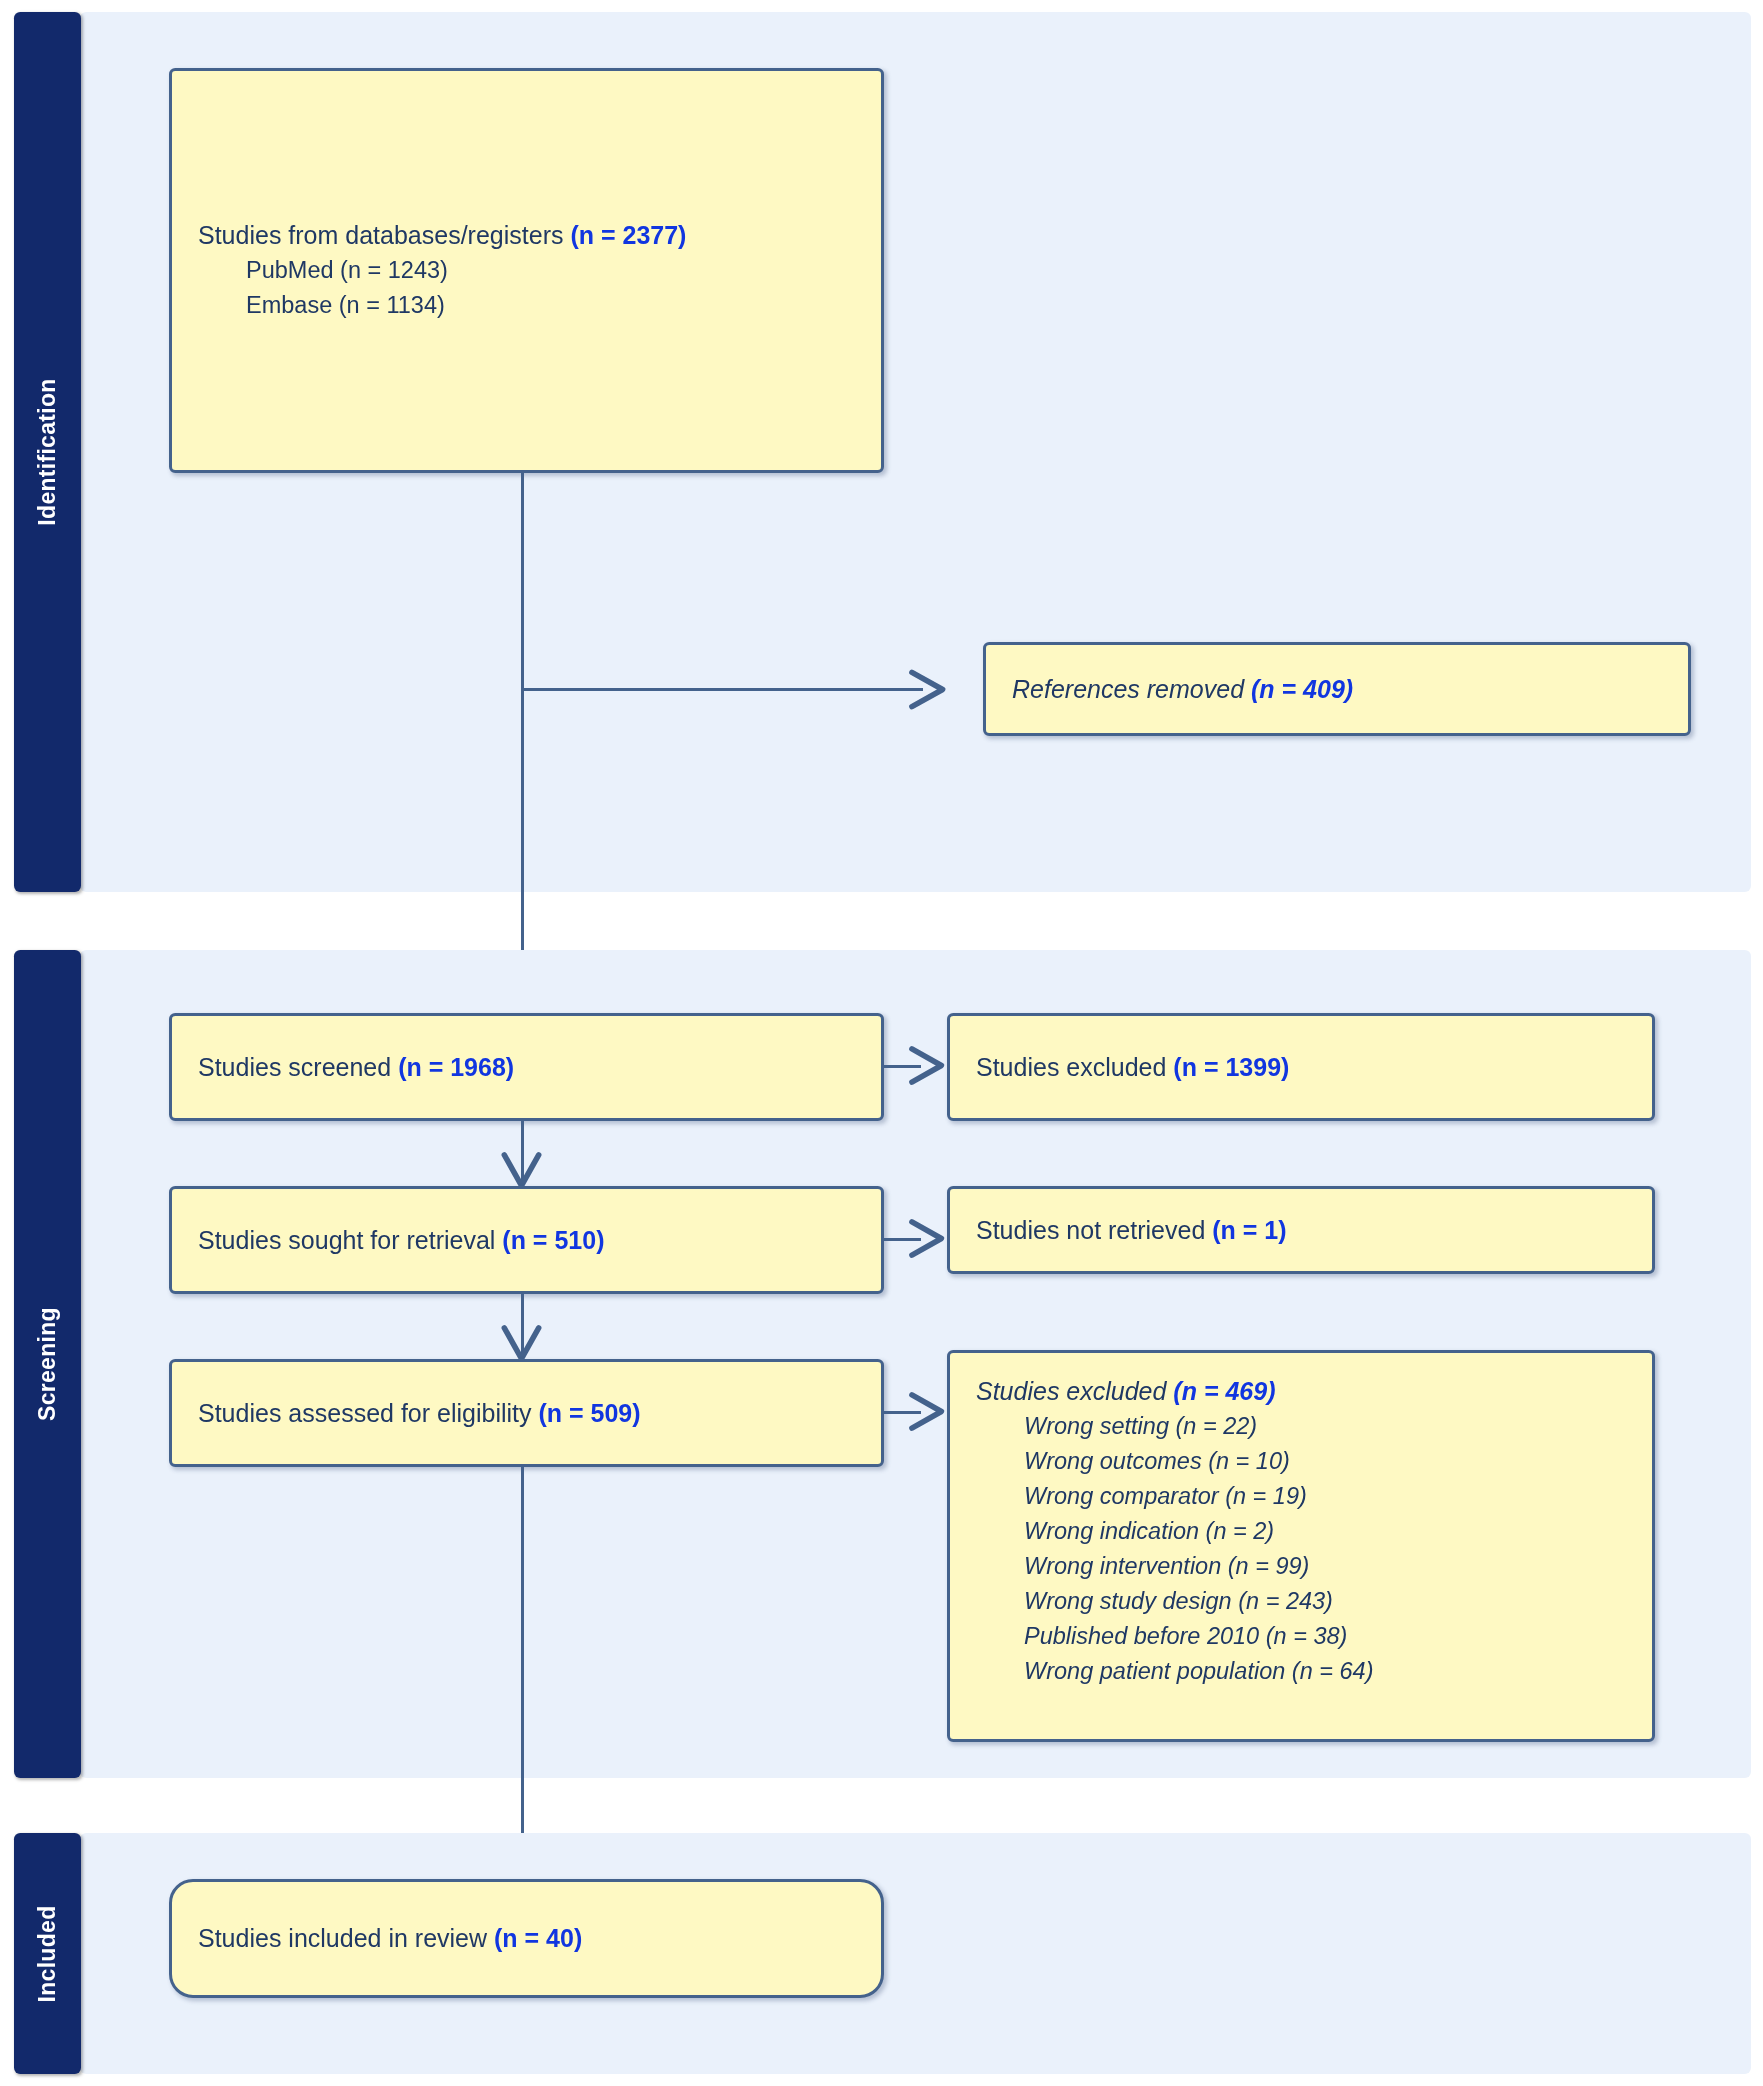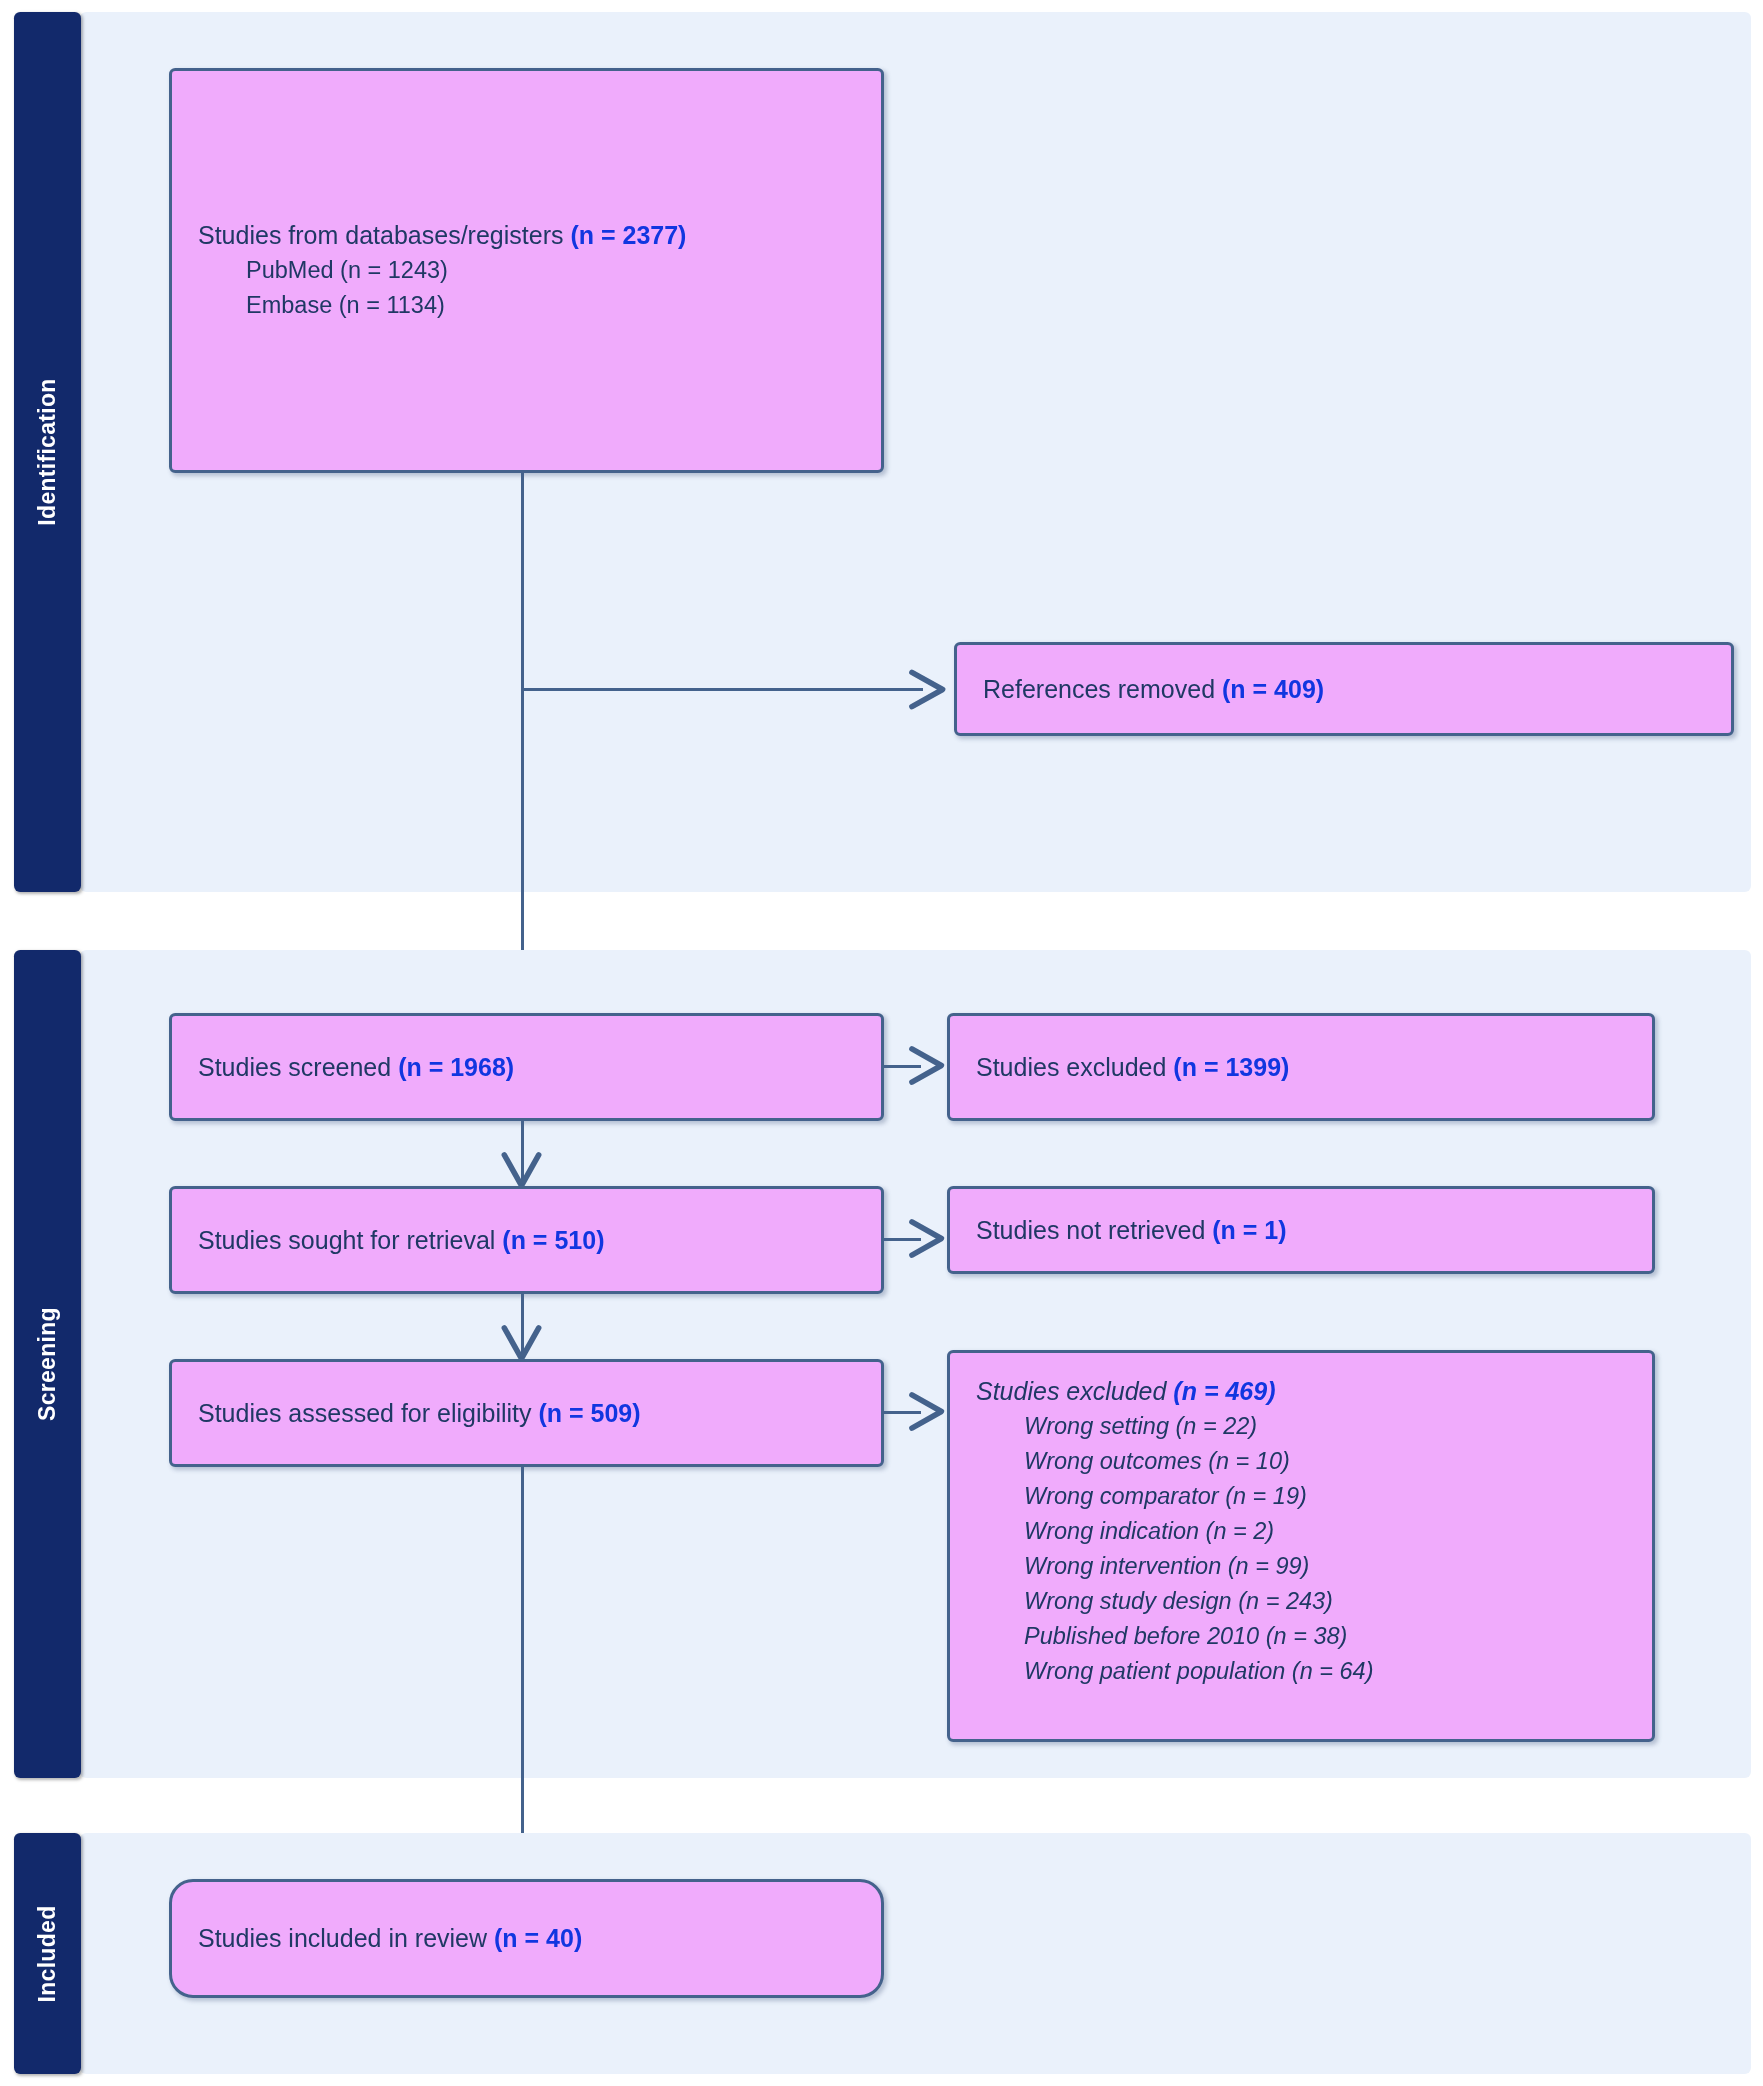--- a/index.html
+++ b/index.html
@@ -28,21 +28,21 @@
     white-space:nowrap;
     color:#ffffff;
     font-weight:bold;
     font-size:23px;
     letter-spacing:0.3px;
   }
 
   
   .box{
     position:absolute;
-    background:#f0abfc;
+    background:#fef9c3;
     border:3.1px solid #44628c;
     border-radius:6.2px;
     box-sizing:border-box;
     box-shadow:2.5px 2.5px 4.3px rgba(60,80,120,0.30);
     display:flex;
     align-items:center;
   }
   .box-inner{
     padding-left:26px;
     padding-right:12.4px;
@@ -102,21 +102,21 @@
       </div>
       <div class="line sub">
         <span>PubMed </span><span class="n-plain">(n = 1243)</span>
       </div>
       <div class="line sub">
         <span>Embase </span><span class="n-plain">(n = 1134)</span>
       </div>
     </div>
   </div>
 
-  <div class="box" style="left:954px;top:642px;width:780px;height:94px;">
+  <div class="box" style="left:983px;top:642px;width:708px;height:94px;font-style:italic;">
     <div class="box-inner">
       <div class="line">
         <span>References removed </span><span class="n">(n = 409)</span>
       </div>
     </div>
   </div>
 
   <div class="vline" style="left:521px;top:472px;height:531px;"></div>
 
   <div class="hline" style="left:522px;top:688px;width:401px;"></div>

